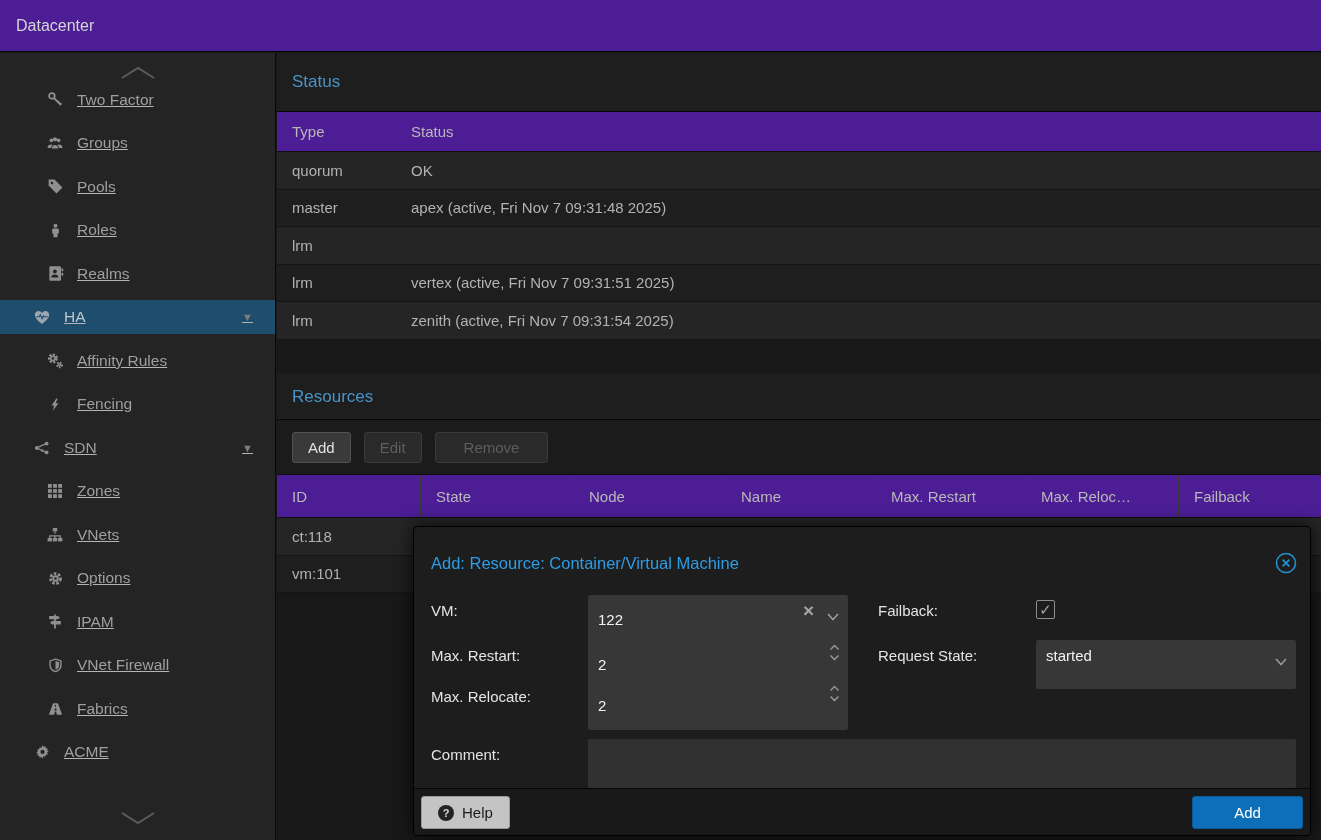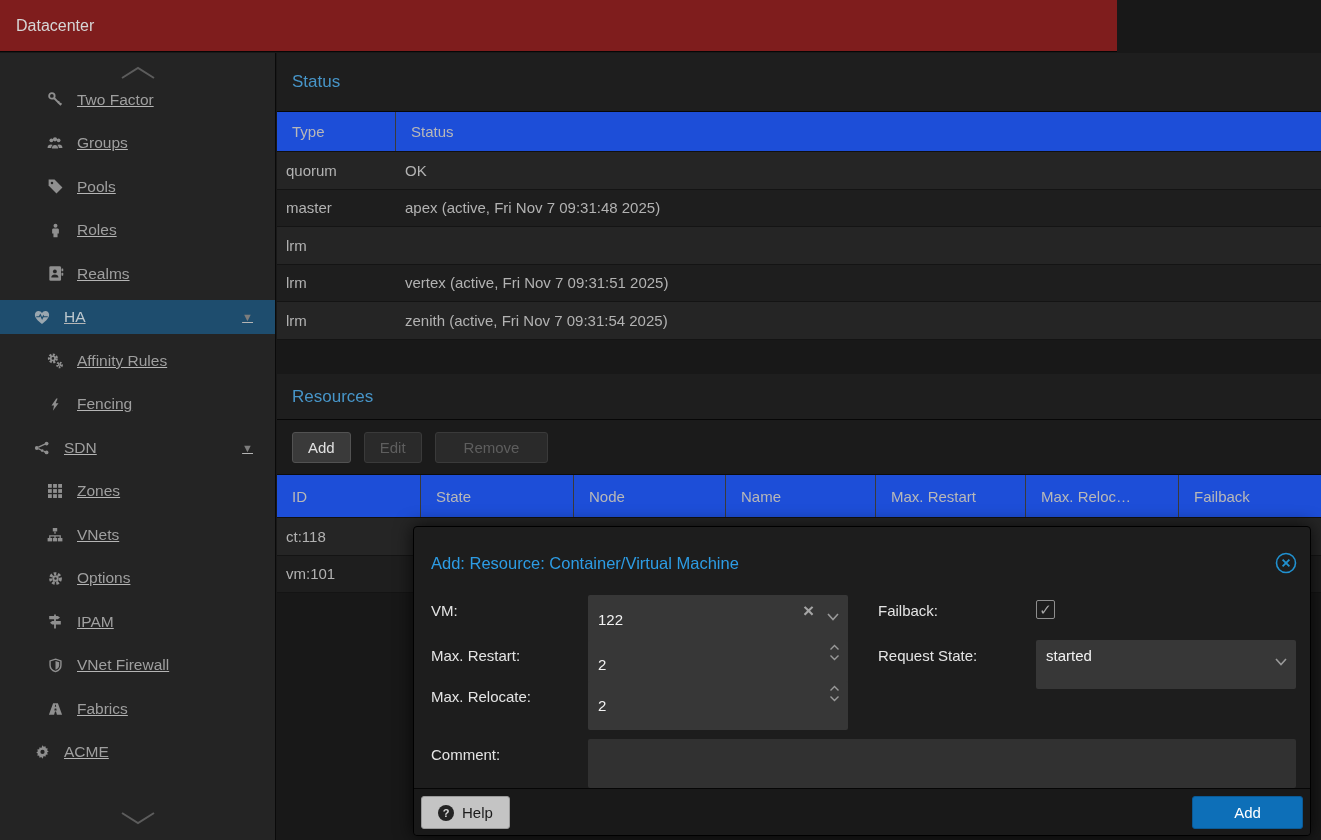--- a/index.html
+++ b/index.html
@@ -2,22 +2,22 @@
 <html><head>
 <meta charset="utf-8">
 <style>
   * { box-sizing: border-box; margin: 0; padding: 0; }
   html,body { width:1321px; height:840px; overflow:hidden; }
   body {
     font-family:"Liberation Sans", sans-serif;
     background:#181818; color:#b5b5b5; position:relative;
   }
   
-  #topbar { position:absolute; left:0; top:0; width:1117px; height:52px;
-    background:#7f1d1d; border-bottom:1px solid #070707; z-index:3; }
+  #topbar { position:absolute; left:0; top:0; width:1321px; height:52px;
+    background:#4c1d95; border-bottom:1px solid #070707; z-index:3; }
   #topbar .title { position:absolute; left:16px; top:0; line-height:52px;
     font-size:16px; color:#d6d6d6; }
   
   #sidebar { position:absolute; left:0; top:53px; bottom:0; width:276px;
     background:#242424; border-right:1px solid #0a0a0a; z-index:2; }
   #nav { padding-top:25px; }
   .nav-item { display:flex; align-items:center; height:43.5px; cursor:pointer;text-decoration:underline; }
   .nav-item.lvl1 { padding-left:32px; }
   .nav-item.lvl2 { padding-left:45px; }
   .nav-item.selected { background:#1e4d6e; height:34px; margin:4.75px 0; }
@@ -31,29 +31,29 @@
   .scroll-hint.up { top:12px; }
   .scroll-hint.down { top:757px; }
   
   #content { position:absolute; left:277px; top:53px; right:0; bottom:0;
     background:#181818; z-index:1; }
   .panel-hd { position:absolute; left:0; right:0; display:flex; align-items:center;
     padding-left:15px; background:#1e1e1e; border-bottom:1px solid #070707; }
   .panel-hd span { color:#4795c8; font-size:17px; }
   #status-hd { top:0; height:59px; }
   #resources-hd { top:321px; height:46px; }
-  .thead { display:flex; background:#1d4ed8; border-bottom:1px solid #101010; }
+  .thead { display:flex; background:#4c1d95; border-bottom:1px solid #101010; }
   .th { font-size:15px; color:#b8b8b8; padding-left:15px; display:flex; align-items:center;
     border-right:1px solid #3a3a3a; cursor:pointer; }
   .th:last-child { border-right:none; }
   .grow { flex:1; }
   .trow { display:flex; height:37.5px; align-items:center; border-bottom:1px solid #141414; cursor:pointer; }
   .trow.light { background:#252525; }
   .trow.dark  { background:#1e1e1e; }
-  .td { font-size:15px; color:#b2b2b2; padding-left:9px; white-space:nowrap; overflow:hidden; }
+  .td { font-size:15px; color:#b2b2b2; padding-left:15px; white-space:nowrap; overflow:hidden; }
   #status-table { position:absolute; left:0; right:0; top:59px; }
   #status-table .thead { height:40px; }
   #res-table { position:absolute; left:0; right:0; top:422px; }
   #res-table .thead { height:43px; }
   
   #res-toolbar { position:absolute; left:0; right:0; top:367px; height:55px;
     display:flex; align-items:center; padding-left:15px; gap:13px;
     background:#1b1b1b; border-bottom:1px solid #0c0c0c; }
   .tb-btn { font-family:inherit; font-size:15px; padding:6px 15px; border-radius:3px;
     background:#3a3a3a; border:1px solid #525252; color:#e0e0e0; cursor:pointer; }

